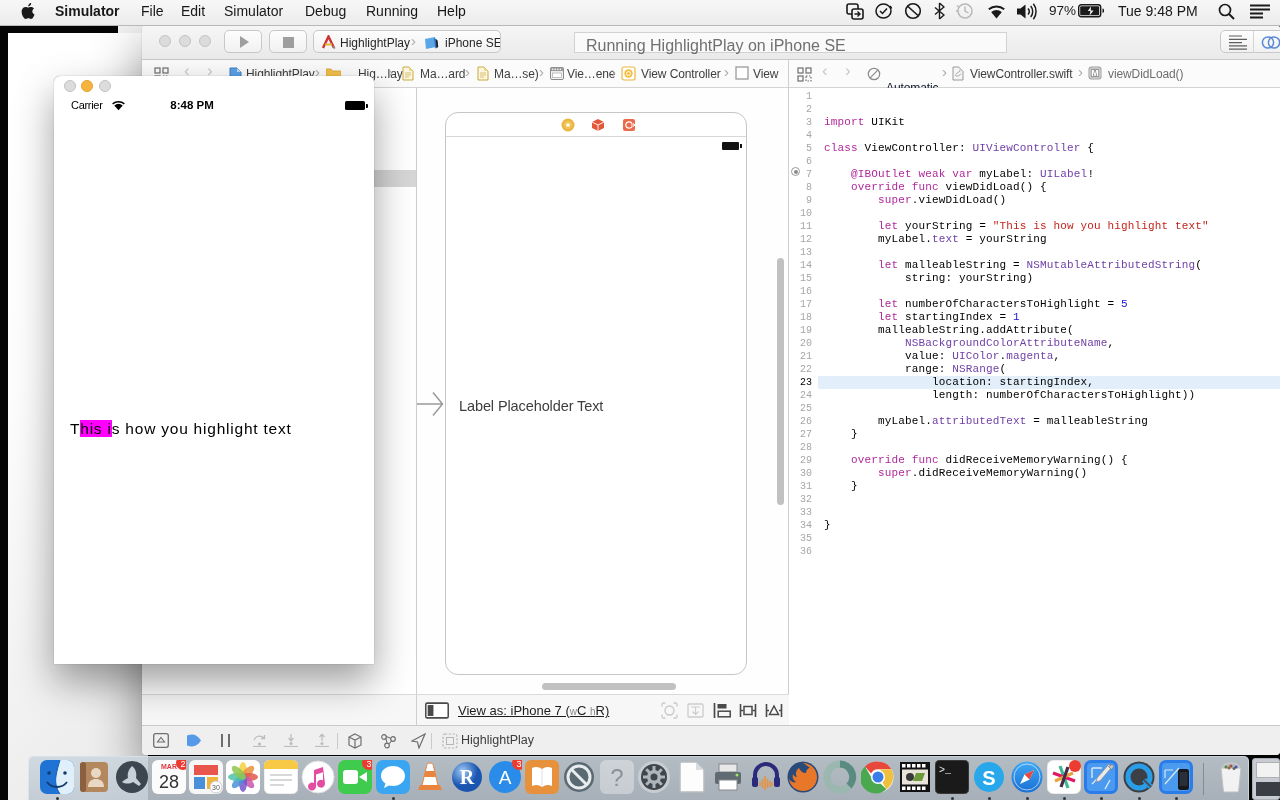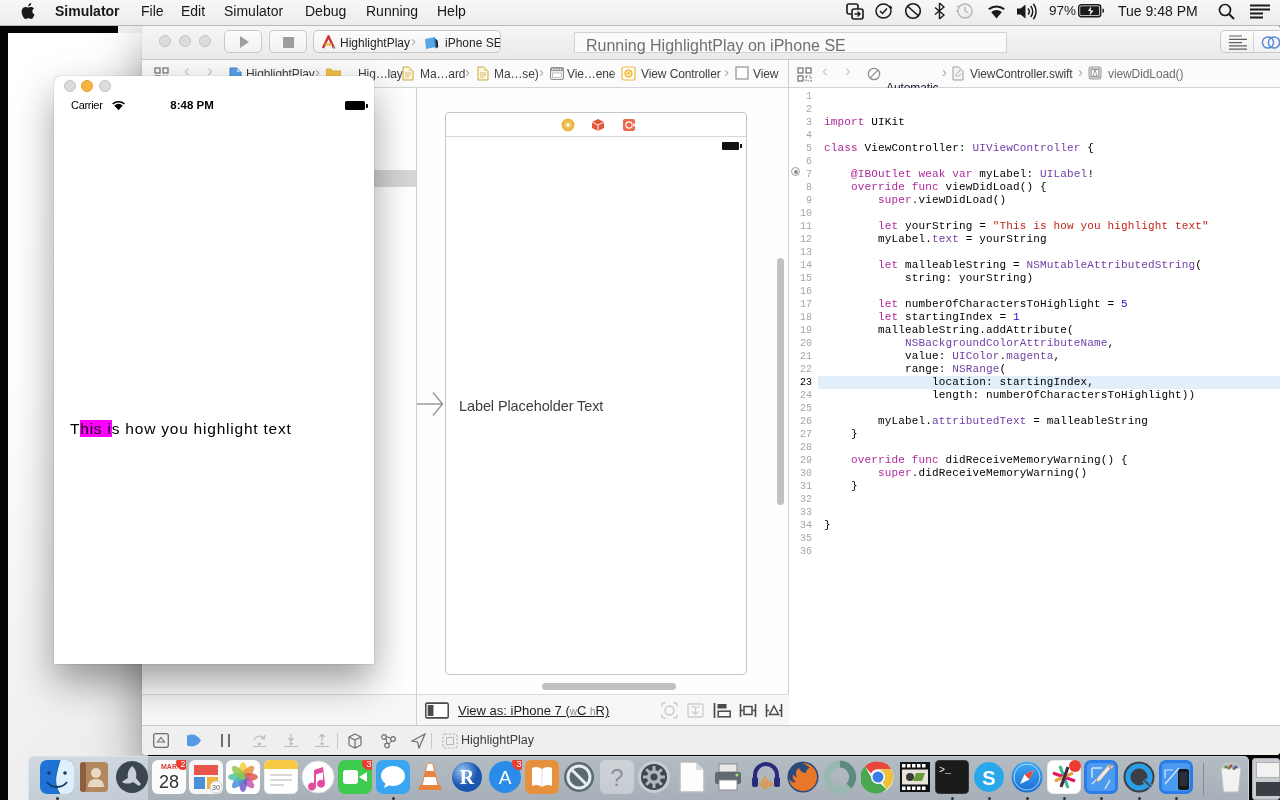--- a/index.html
+++ b/index.html
@@ -29,21 +29,21 @@
     border-bottom:1px solid #d4d4d4; font-size:12px; letter-spacing:-0.1px; color:#3e3e3e; }
   .jsep { top:3px; font-size:15px; color:#a8a8a8; }
   #content { left:0; top:64px; width:1138px; height:637px; background:#fff; }
 
   
   #outline { left:0; top:0; width:275px; height:606px; background:#fff; border-right:1px solid #cecece; }
   #outsel { left:0; top:82px; width:274px; height:17px; background:#d6d6d6; }
   
   #canvas { left:275px; top:0; width:372px; height:606px; background:#fefefe; border-right:1px solid #cecece; }
   #scene { left:28px; top:24px; width:302px; height:563px; background:#fff;
-    border:1px solid #c6c6c6; border-radius:4px; }
+    border:1px solid #c6c6c6; border-radius:13px; }
   #scenehdr { left:0; top:0; width:300px; height:24px; border-bottom:1px solid #d8d8d8; }
   
   #editor { left:647px; top:0; width:491px; height:606px; background:#fff;
     font-family:"Liberation Mono", monospace; }
   #gutter { left:0; top:2px; width:23px; color:#a6a6a6; font-size:10px; line-height:13px; text-align:right; }
   #codelines { left:35px; top:2px; font-size:11px; line-height:13px; white-space:pre; color:#000; letter-spacing:0.15px; }
   #curline { left:29px; top:288px; width:462px; height:13px; background:#e2eefa; }
   .kw { color:#b0299b; } .ty { color:#7040a8; } .st { color:#c4241b; } .nu { color:#1c13ce; }
 
   

